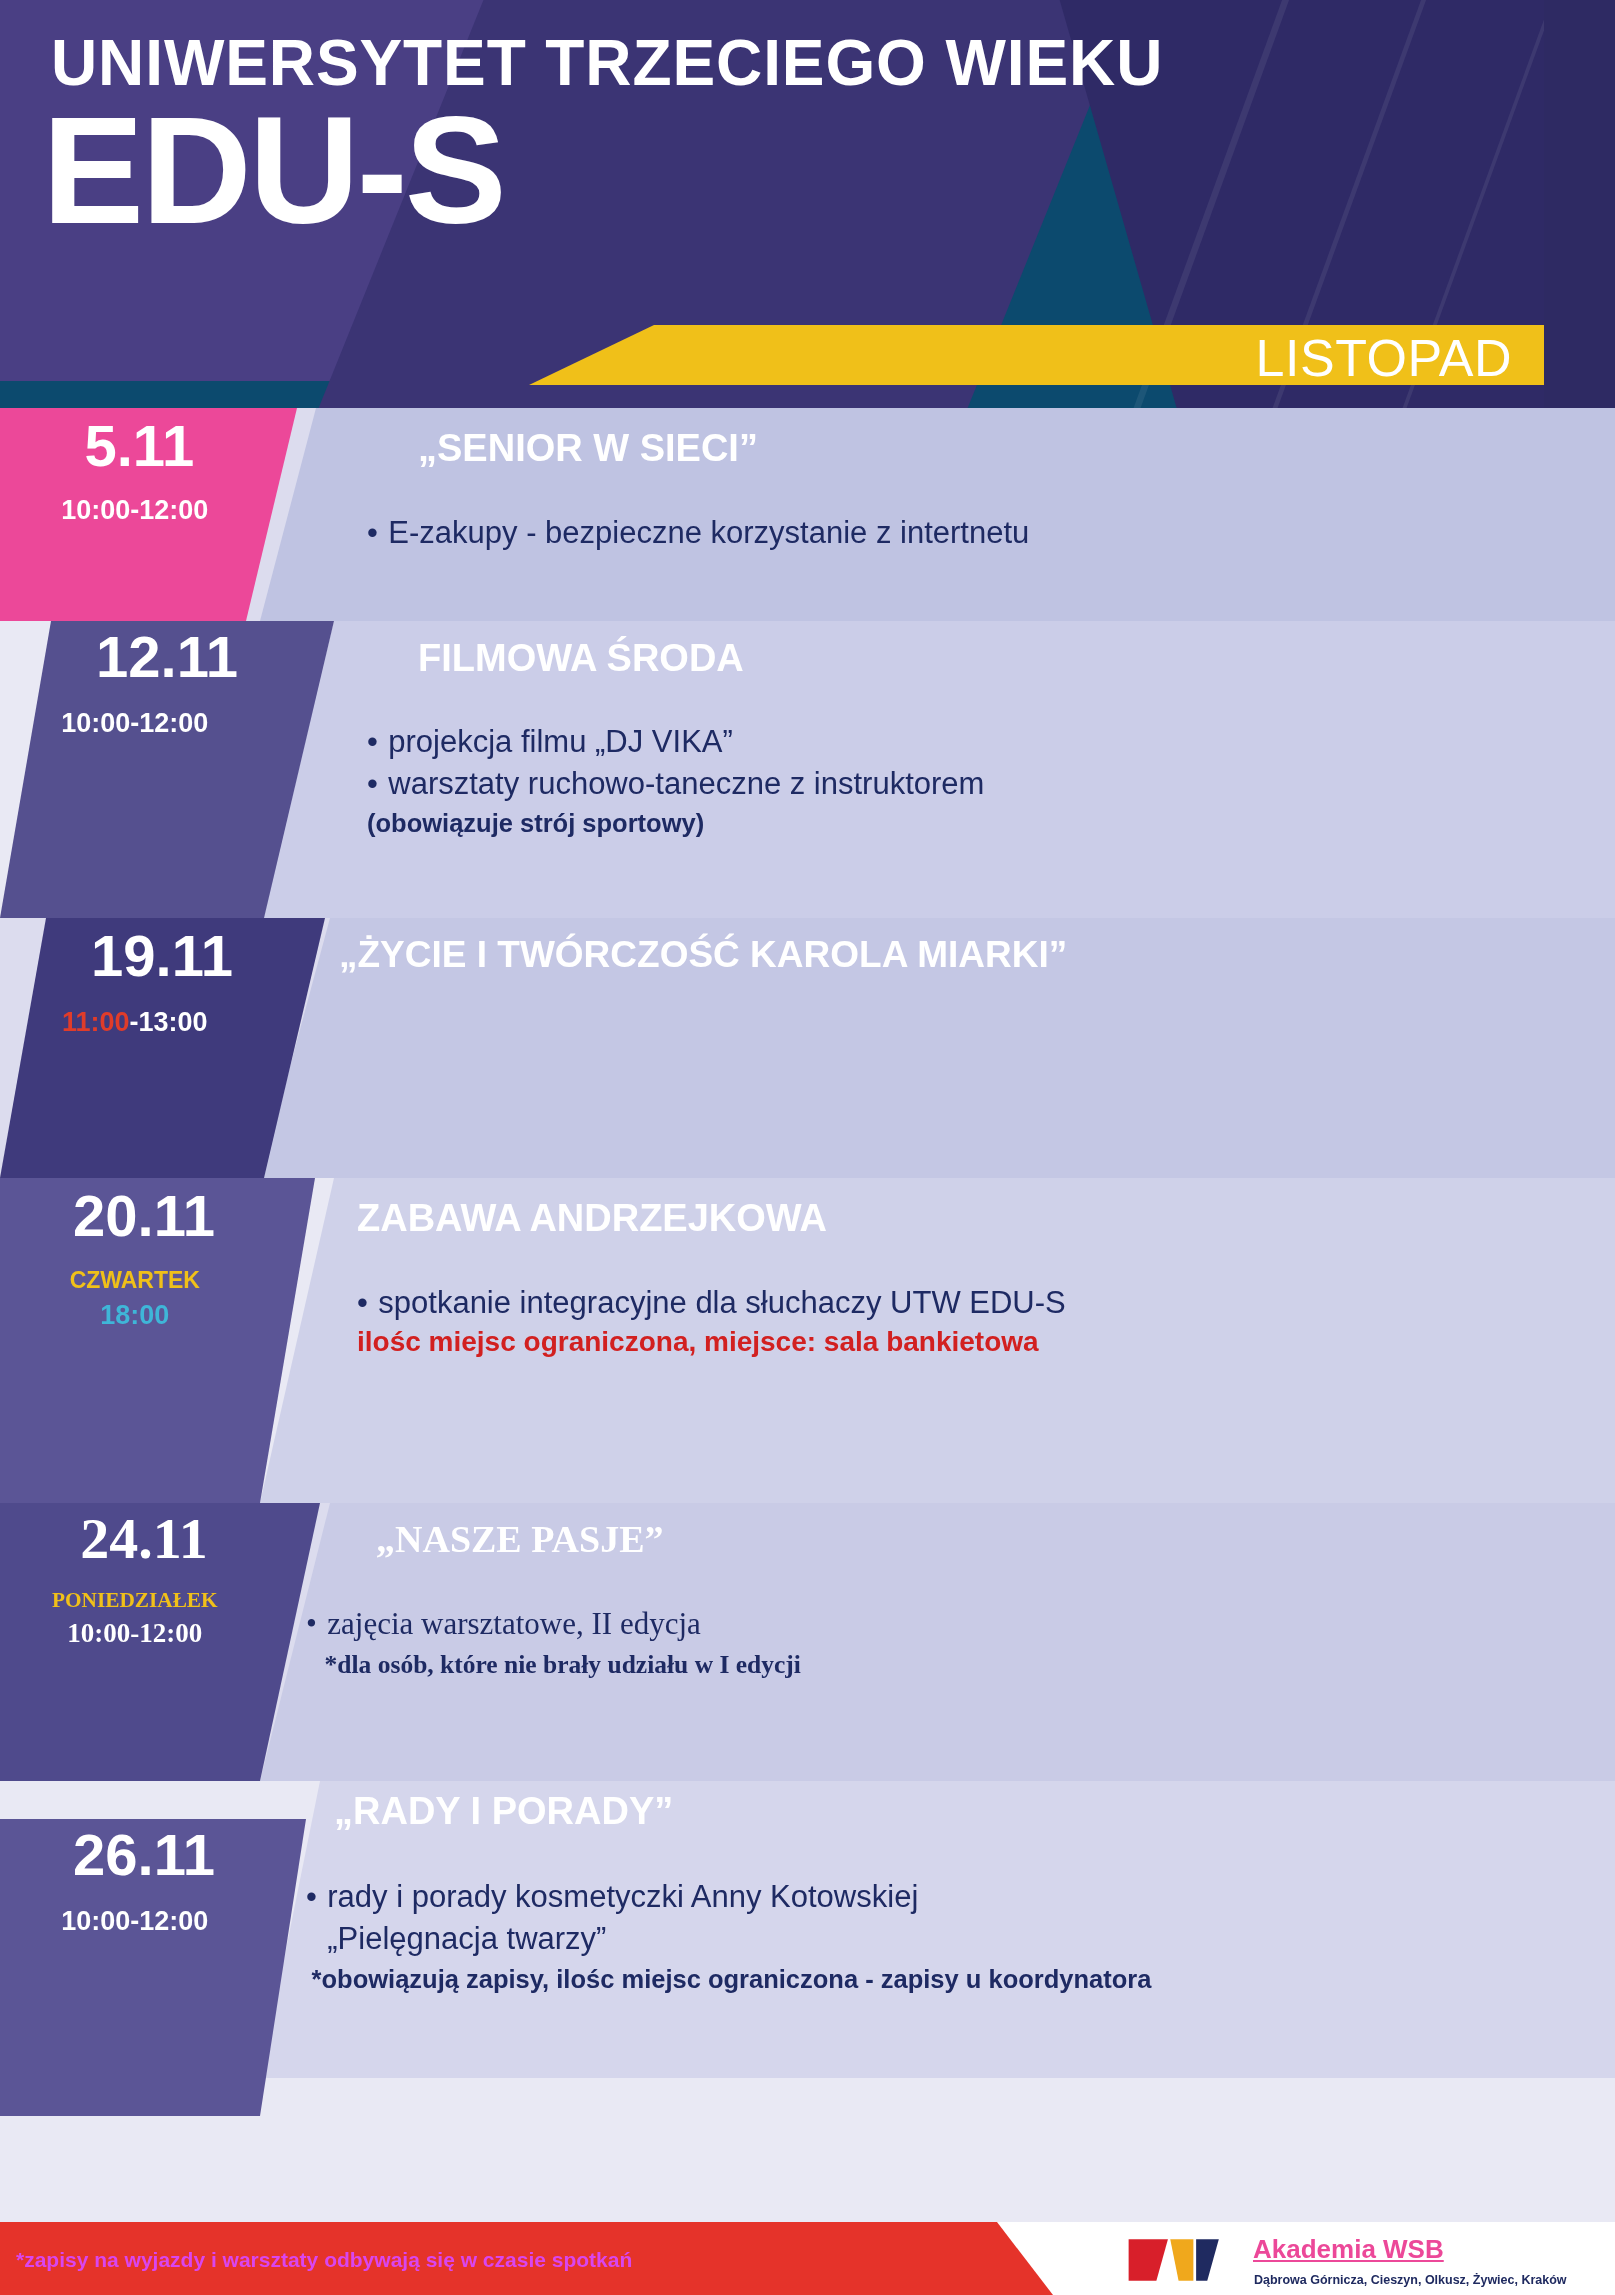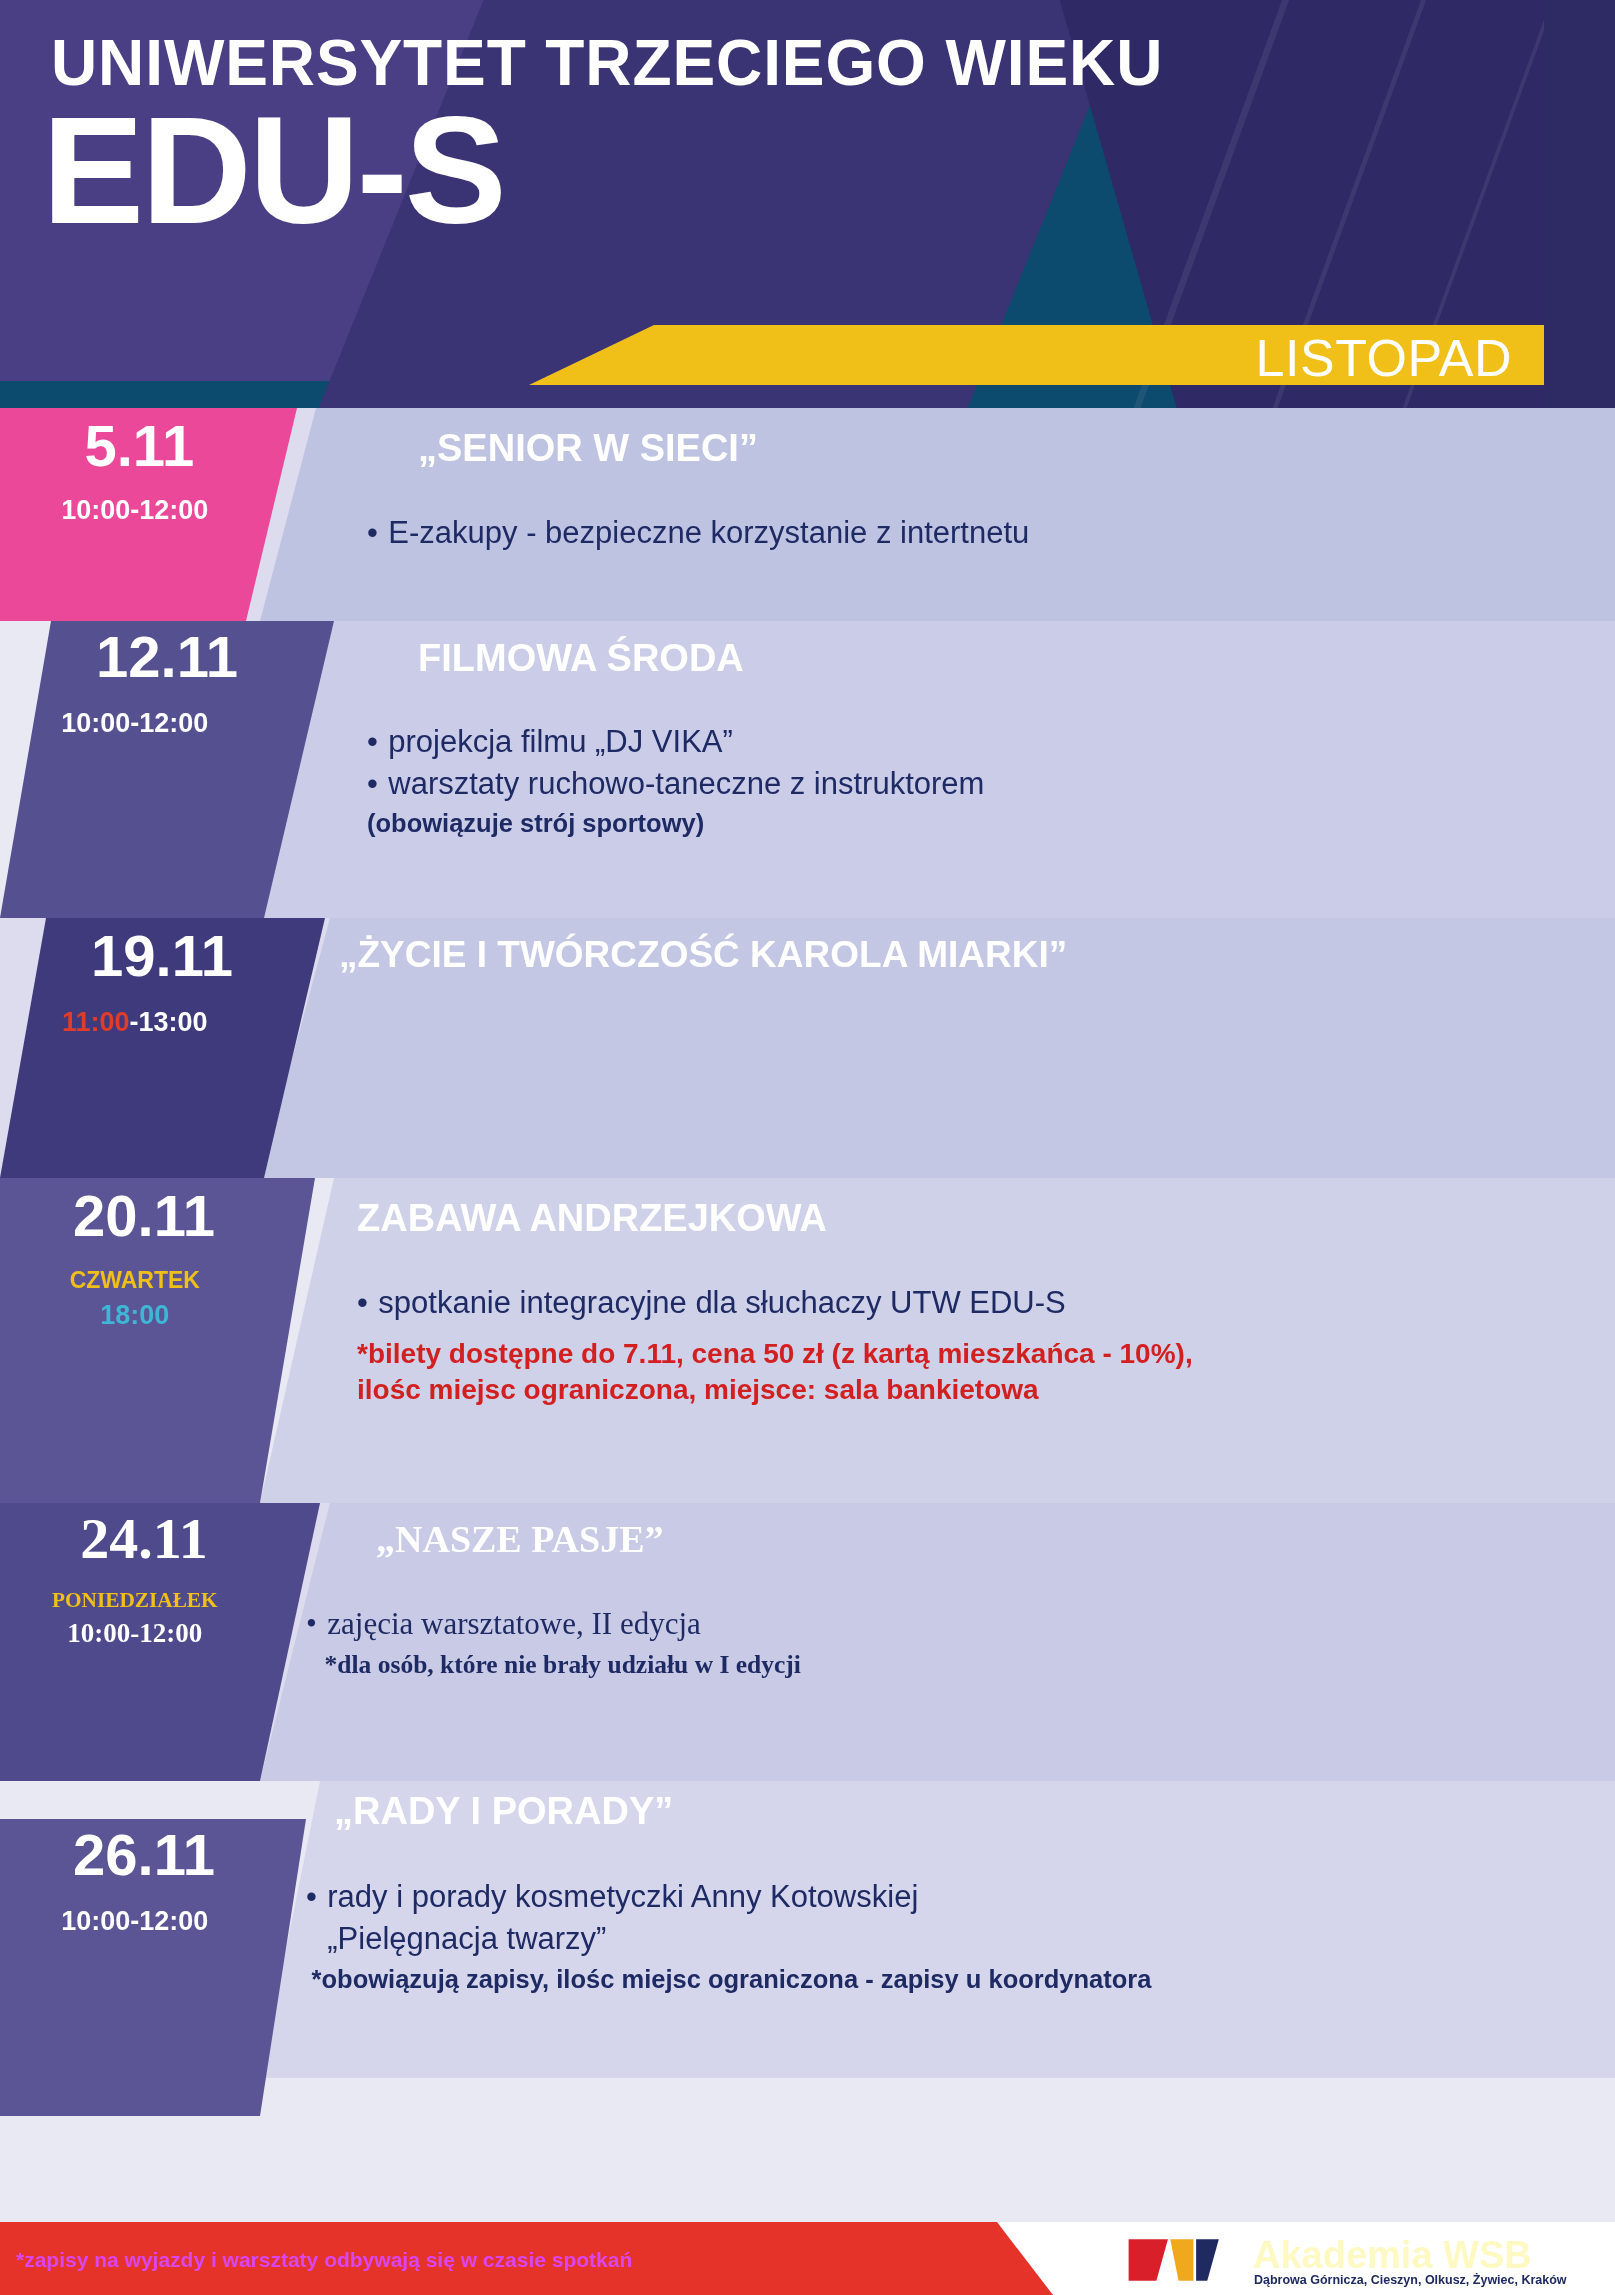--- a/index.html
+++ b/index.html
@@ -114,21 +114,21 @@
     background:#e5332a;
     clip-path:polygon(0 0, 997px 0, 1053px 73px, 0 73px);
   }
   .footer-text {
     position:absolute; left:16px; top:2248px;
     font-size:21px; font-weight:bold; color:#d946ef; white-space:nowrap;
   }
   .logo-wrap { position:absolute; right:28px; top:2232px; width:464px; height:56px; }
   .logo-name {
     position:absolute; left:125px; top:1.9px;
-    font-size:38px; font-weight:bold; color:#fef9c3; white-space:nowrap;
+    font-size:26px; font-weight:bold; color:#ec4899; white-space:nowrap;text-decoration:underline;
   }
   .logo-sub {
     position:absolute; left:126px; top:41px;
     font-size:12.5px; font-weight:bold; color:#1f2a60; white-space:nowrap;
   }
 </style>
 </head>
 <body>
 
 <div class="header">
@@ -209,21 +209,20 @@
     <div class="stripe" style="background:#e9e9f4;"></div>
     <div class="stripe" style="background:#cfd1e9;left:260px;width:1356px;clip-path:polygon(74px 0,1356px 0,1356px 325px,0 325px);"></div>
     <div class="dateblock" style="background:#5a54956b;background:#5b5596;clip-path:polygon(0 0,315px 0,260px 325px,0 325px);">
       <div class="date-num" style="top:9.3px;left:14px;">20.11</div>
       <div class="date-day" style="top:90px;color:#f0c019;">CZWARTEK</div>
       <div class="date-time" style="top:123px;color:#3fb6d8;">18:00</div>
     </div>
     <div class="ev-title" style="left:357px;top:18.6px;">ZABAWA ANDRZEJKOWA</div>
     <div class="bullets" style="left:357px;top:104px;">
       <div class="bullet-line"><span class="dot">•</span><span>spotkanie integracyjne dla słuchaczy UTW EDU-S</span></div>
-      <div class="note red" style="margin-top:12px;font-size:28px;">*bilety dostępne do 7.11, cena 50 zł (z kartą mieszkańca - 10%),</div>
       <div class="note red" style="font-size:28px;">ilośc miejsc ograniczona, miejsce: sala bankietowa</div>
     </div>
   </div>
 
   <div class="row" style="top:1095px;height:278px;font-family:Liberation Serif, serif;">
     <div class="stripe" style="background:#dcdcee;"></div>
     <div class="stripe" style="background:#c9cbe6;left:260px;width:1356px;clip-path:polygon(70px 0,1356px 0,1356px 278px,0 278px);"></div>
     <div class="dateblock" style="background:#4f4a8c;clip-path:polygon(0 0,320px 0,260px 278px,0 278px);">
       <div class="date-num" style="top:7px;left:14px;">24.11</div>
       <div class="date-day" style="top:86px;color:#f0c019;font-size:21.3px;">PONIEDZIAŁEK</div>

